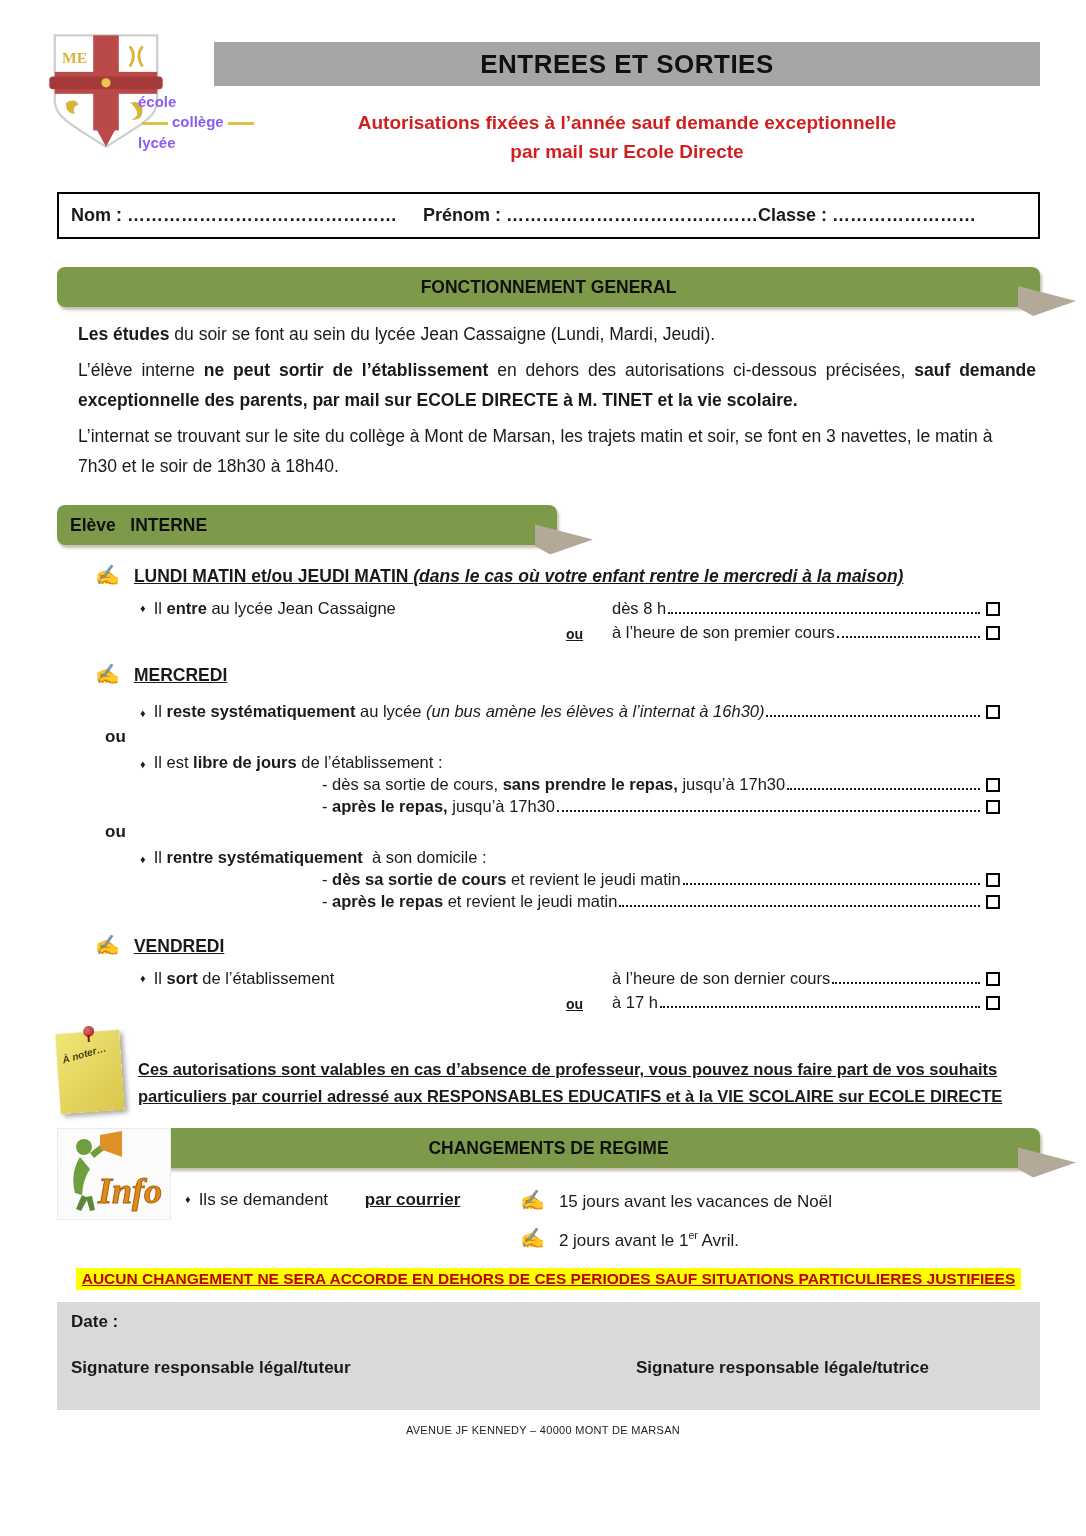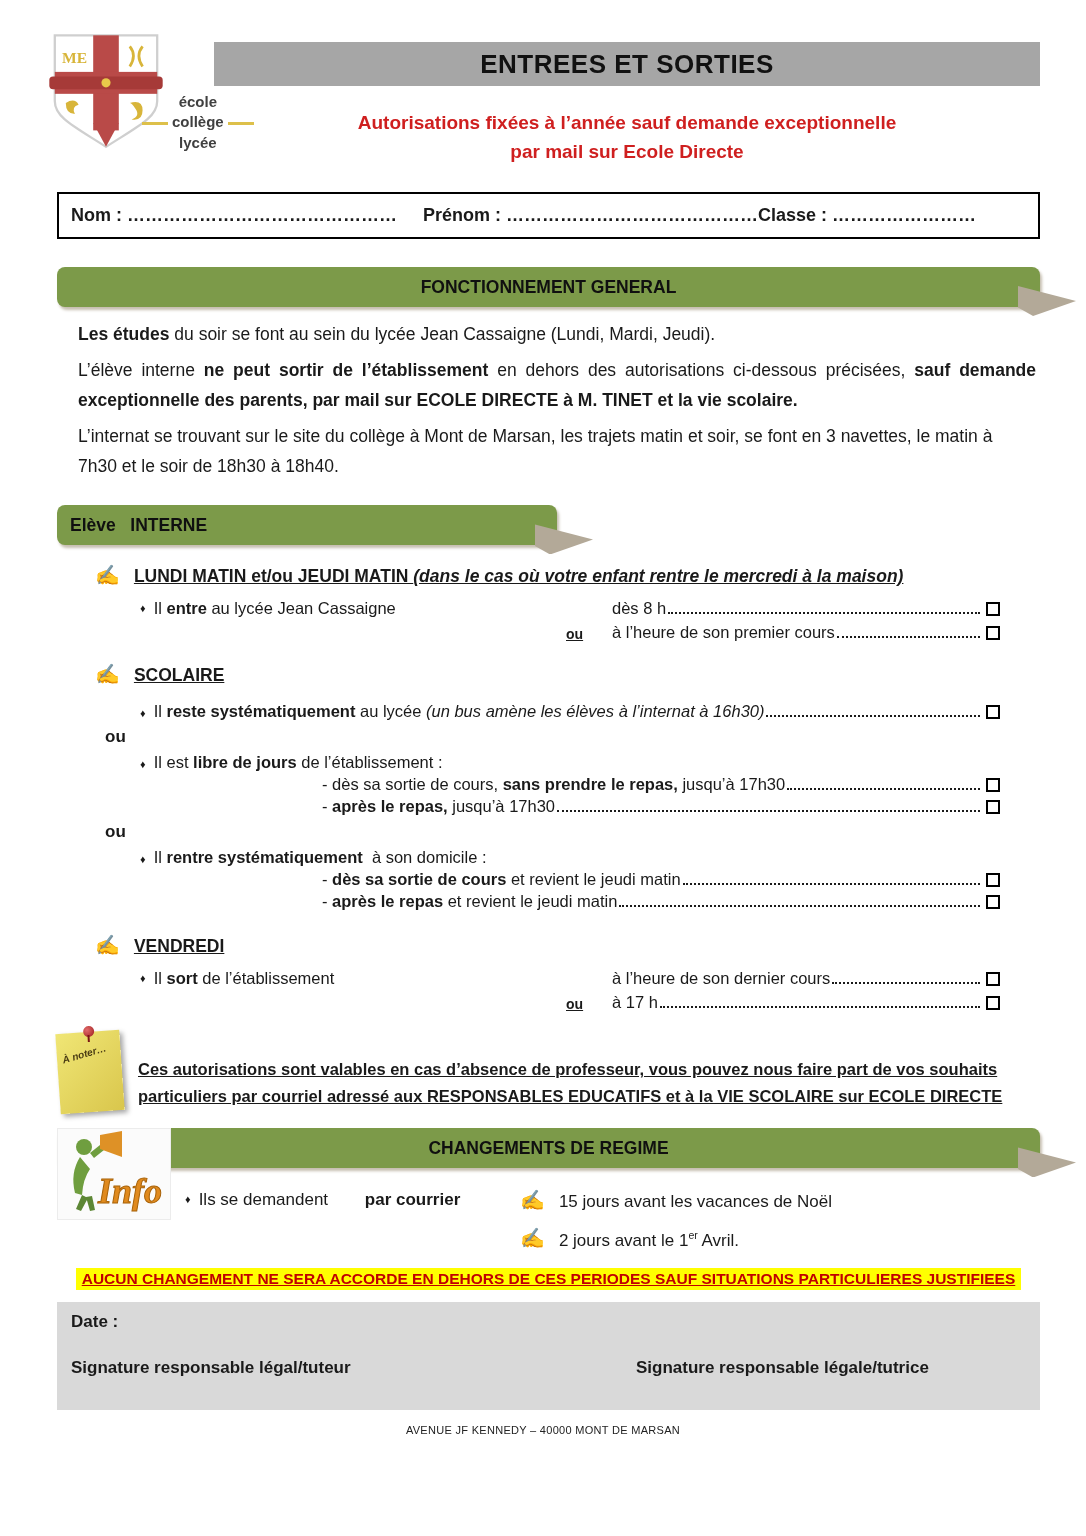--- a/index.html
+++ b/index.html
@@ -2,21 +2,21 @@
 <html><head>
 <meta charset="utf-8">
 <style>
   * { margin:0; padding:0; box-sizing:border-box; }
   body { background:#fff; font-family:"Liberation Sans", sans-serif; color:#1a1a1a; }
   #page { position:relative; width:1086px; height:1536px; background:#fff; overflow:hidden; }
 
   
   .header { display:flex; padding:26px 46px 0 42px; }
   .logo-wrap { width:172px; height:142px; position:relative; flex-shrink:0; }
-  .logo-words { position:absolute; left:96px; top:66px; font-size:15px; font-weight:bold; color:#404040; line-height:1.35; white-space:nowrap;text-align:center; }
+  .logo-words { position:absolute; left:96px; top:66px; font-size:15px; font-weight:bold; color:#8b5cf6; line-height:1.35; white-space:nowrap; }
   .logo-words .dash { display:inline-block; width:26px; height:3px; background:#ddc04a; vertical-align:middle; margin:0 4px; }
   .head-right { flex:1; }
   .title-bar { height:44px; background:#a6a6a6; display:flex; align-items:center; justify-content:center; margin-top:16px; }
   .title-bar span { font-size:26px; font-weight:bold; color:#111; letter-spacing:.5px; }
   .subtitles { margin-top:22px; text-align:center; color:#cf1f1f; font-weight:bold; font-size:19px; line-height:1.55; }
 
   
   .identity { margin:24px 46px 0 57px; border:2px solid #000; padding:11px 12px; font-weight:bold; font-size:18px; white-space:nowrap; overflow:hidden; }
   .identity .gap { display:inline-block; width:26px; }
 
@@ -152,21 +152,21 @@
   <div class="row row2">
     <span class="opt-left"></span>
     <span class="ou-slot">ou</span>
     <span class="lbl"><span>à l’heure de son premier cours</span></span>
     <span class="lead"></span>
     <span class="cb"></span>
   </div>
 
   <div class="sec-head m-top22">
     <span class="hand">✍</span>
-    <span><span style="font-weight: 700; text-decoration: underline;">SCOLAIRE</span></span>
+    <span><span style="font-weight: 700; text-decoration: underline;">MERCREDI</span></span>
   </div>
   <div class="row m-top16">
     <span class="dm">♦</span>
     <span class="lbl"><span>Il </span><span style="font-weight: 700;">reste systématiquement</span><span> au lycée </span><span style="font-style: italic;">(un bus amène les élèves à l’internat à 16h30)</span></span>
     <span class="lead"></span>
     <span class="cb"></span>
   </div>
   <div class="ou-line">ou</div>
   <div class="row m-top6">
     <span class="dm">♦</span>
@@ -240,21 +240,21 @@
         <text x="40" y="72" font-size="36" font-weight="bold" font-style="italic" fill="#e08a1e" stroke="#a86208" stroke-width="1" font-family="Liberation Serif, serif">Info</text>
       </svg>
     </div>
     <div class="gbar">
       <span class="bar-title">CHANGEMENTS DE REGIME</span>
       <span class="tail"></span>
     </div>
     <div class="chg-row">
       <span class="chg-left">
           <span class="dm">♦</span>
-          <span><span>Ils se demandent </span><span style="font-weight: 700;  padding-left: 32px;">par courrier</span></span>
+          <span><span>Ils se demandent </span><span style="font-weight: 700; text-decoration: underline; padding-left: 32px;">par courrier</span></span>
         </span>
       <span class="chg-right">
         <span class="chg-item">
             <span class="hand">✍</span>
             <span><span>15 jours avant les vacances de Noël</span></span>
           </span>
         <span class="chg-item">
             <span class="hand">✍</span>
             <span><span>2 jours avant le 1</span><span style="vertical-align: super; font-size: 0.62em;">er</span><span> Avril.</span></span>
           </span>

